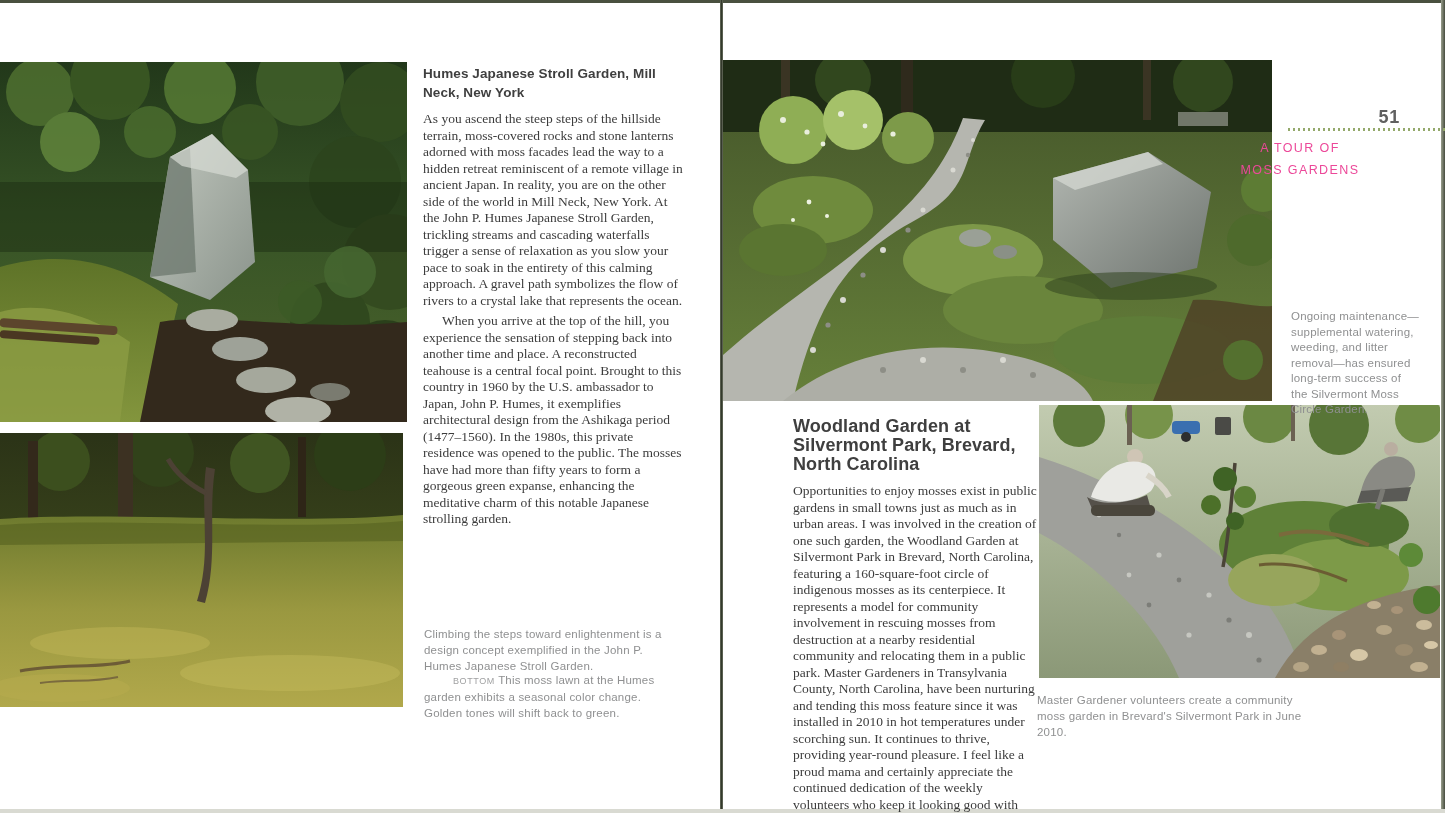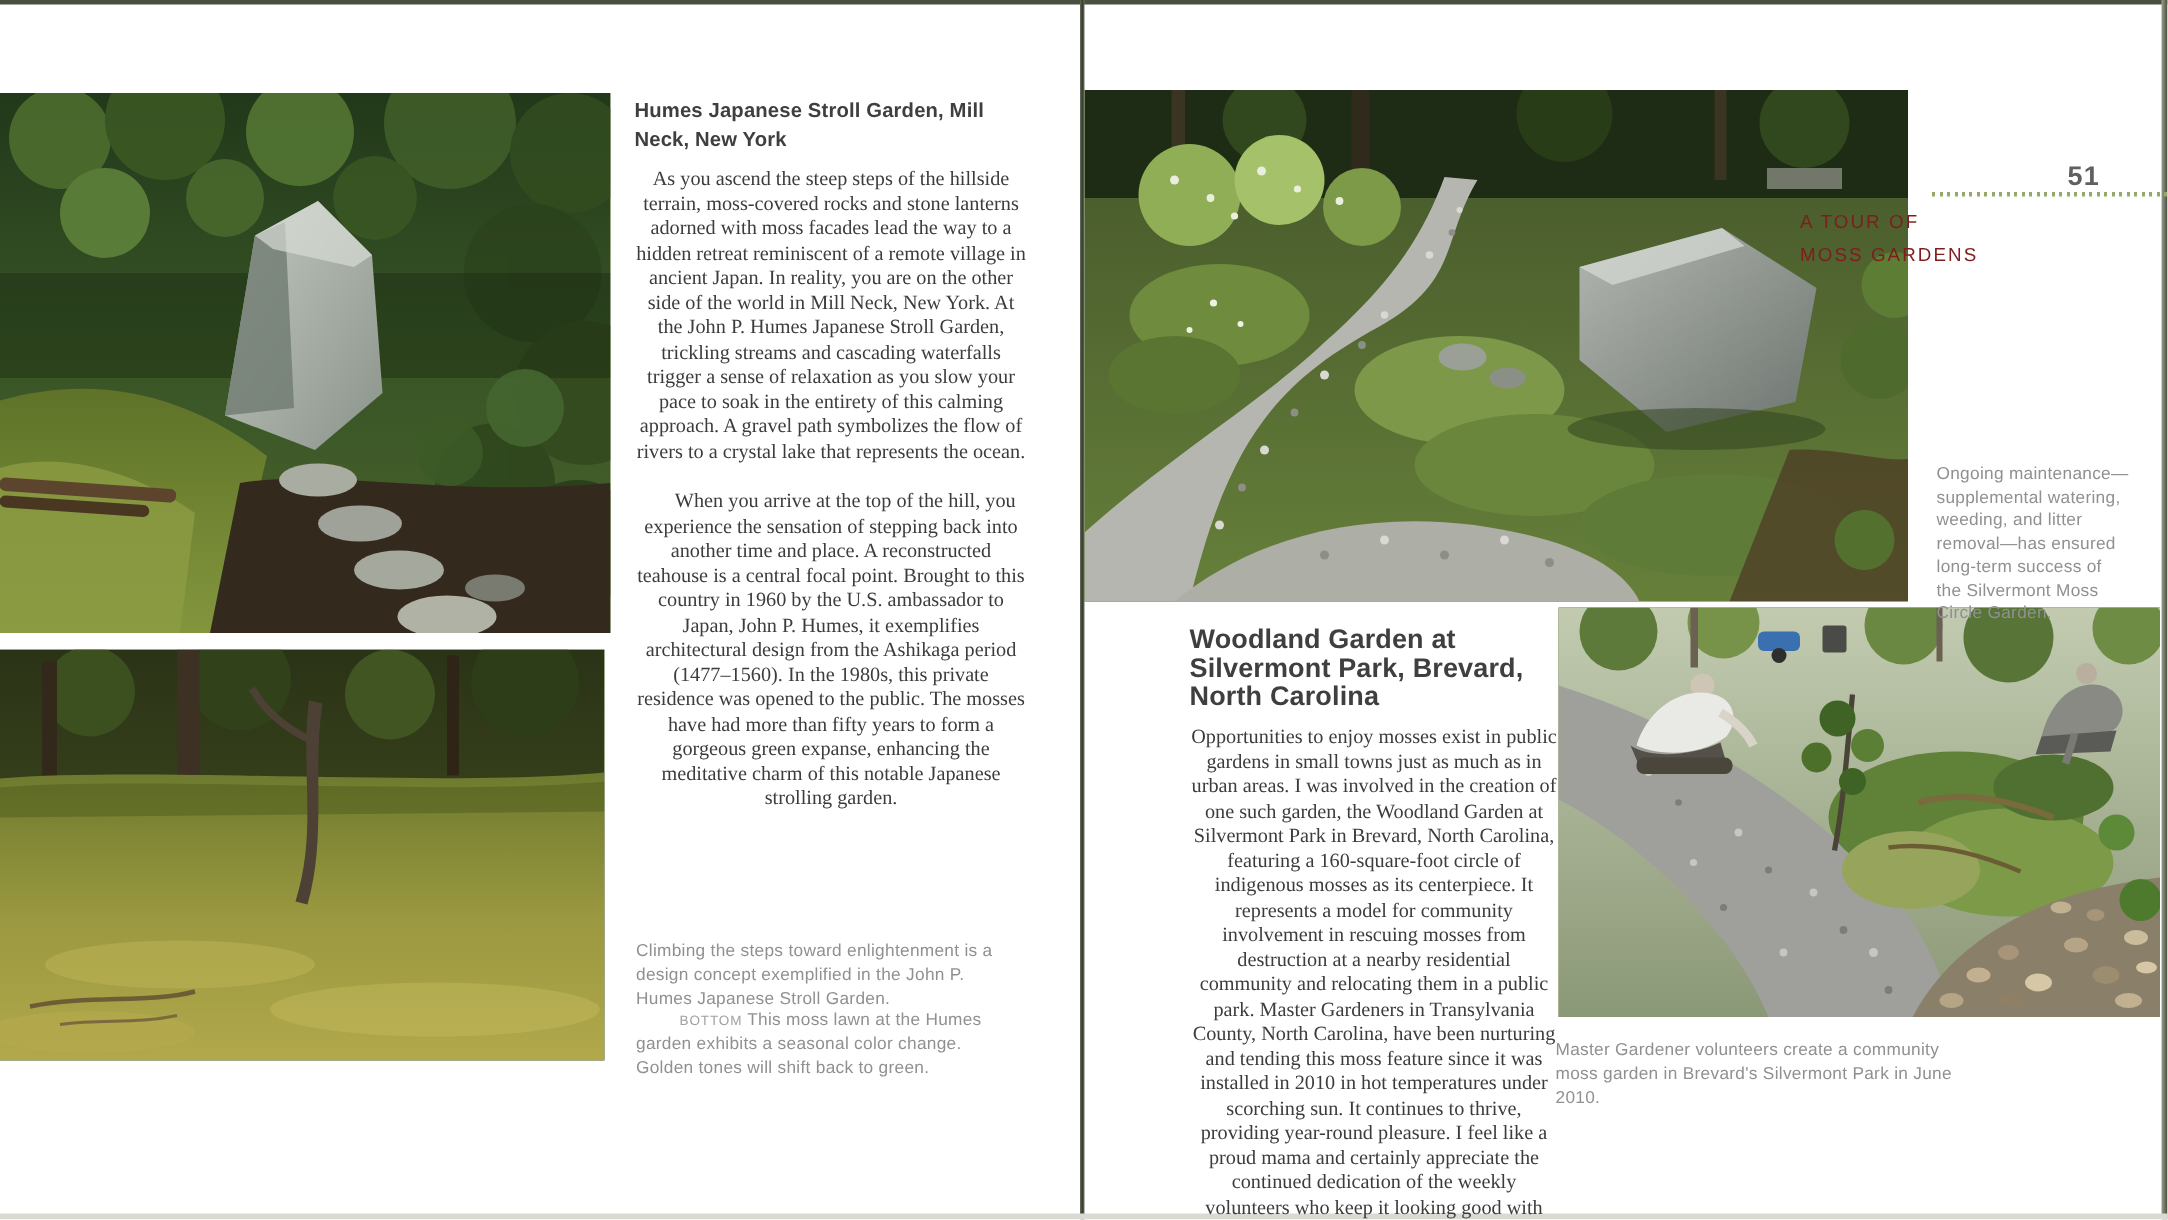--- a/index.html
+++ b/index.html
@@ -22,26 +22,26 @@
   #photo-silvermont-circle{left:723px;top:60px;width:549px;height:341px;}
   #photo-silvermont-volunteers{left:1039px;top:405px;width:401px;height:273px;}
 
   .col{position:absolute;color:#3c3c3c;}
   .heading{
     font-family:"Liberation Sans",sans-serif;font-weight:bold;
     font-size:13.5px;line-height:19px;color:#3f3f3f;letter-spacing:.1px;
   }
   .bodytext{
     font-family:"Liberation Serif",serif;font-size:13.5px;line-height:16.5px;
-    color:#3c3c3c;text-align:center;margin:0;
+    color:#3c3c3c;text-align:left;margin:0;
   }
   .bodytext.indent{text-indent:19px;}
   #left-column{left:423px;top:64px;width:262px;}
   #left-column .bodytext{margin-top:9px;}
-  #left-column .bodytext + .bodytext{margin-top:17px;}
+  #left-column .bodytext + .bodytext{margin-top:4px;}
   #right-column{left:793px;top:417px;width:246px;}
   #right-column .heading{font-size:18px;line-height:19px;}
   #right-column .bodytext{margin-top:9px;}
 
   .caption{
     font-family:"Liberation Sans",sans-serif;font-size:11.5px;line-height:16px;
     color:#8f9091;letter-spacing:.2px;
   }
   #caption-humes-steps{position:absolute;left:424px;top:626px;width:252px;}
   #caption-humes-lawn{position:absolute;left:424px;top:672px;width:252px;}
@@ -51,22 +51,22 @@
   
   #page-number{
     position:absolute;right:45px;top:107px;width:120px;text-align:right;
     font-weight:bold;font-size:18px;color:#606060;letter-spacing:.8px;
   }
   #dotted-rule{
     position:absolute;left:1288px;top:128px;width:157px;height:3px;
     background-image:repeating-linear-gradient(90deg,#94a96b 0 2px,rgba(0,0,0,0) 2px 5px);
   }
   #running-head{
-    position:absolute;right:45px;top:137px;width:200px;text-align:left;
-    font-size:12.5px;line-height:22px;color:#7f1d1d;letter-spacing:1.4px;
+    position:absolute;right:45px;top:137px;width:200px;text-align:center;
+    font-size:12.5px;line-height:22px;color:#ec4899;letter-spacing:1.4px;
   }
   #sidebar-caption{
     position:absolute;left:1291px;top:309px;width:130px;
     font-size:11.5px;line-height:15.5px;color:#8f9091;letter-spacing:.2px;
   }
 </style>
 </head>
 <body>
 
 <div id="spread">

